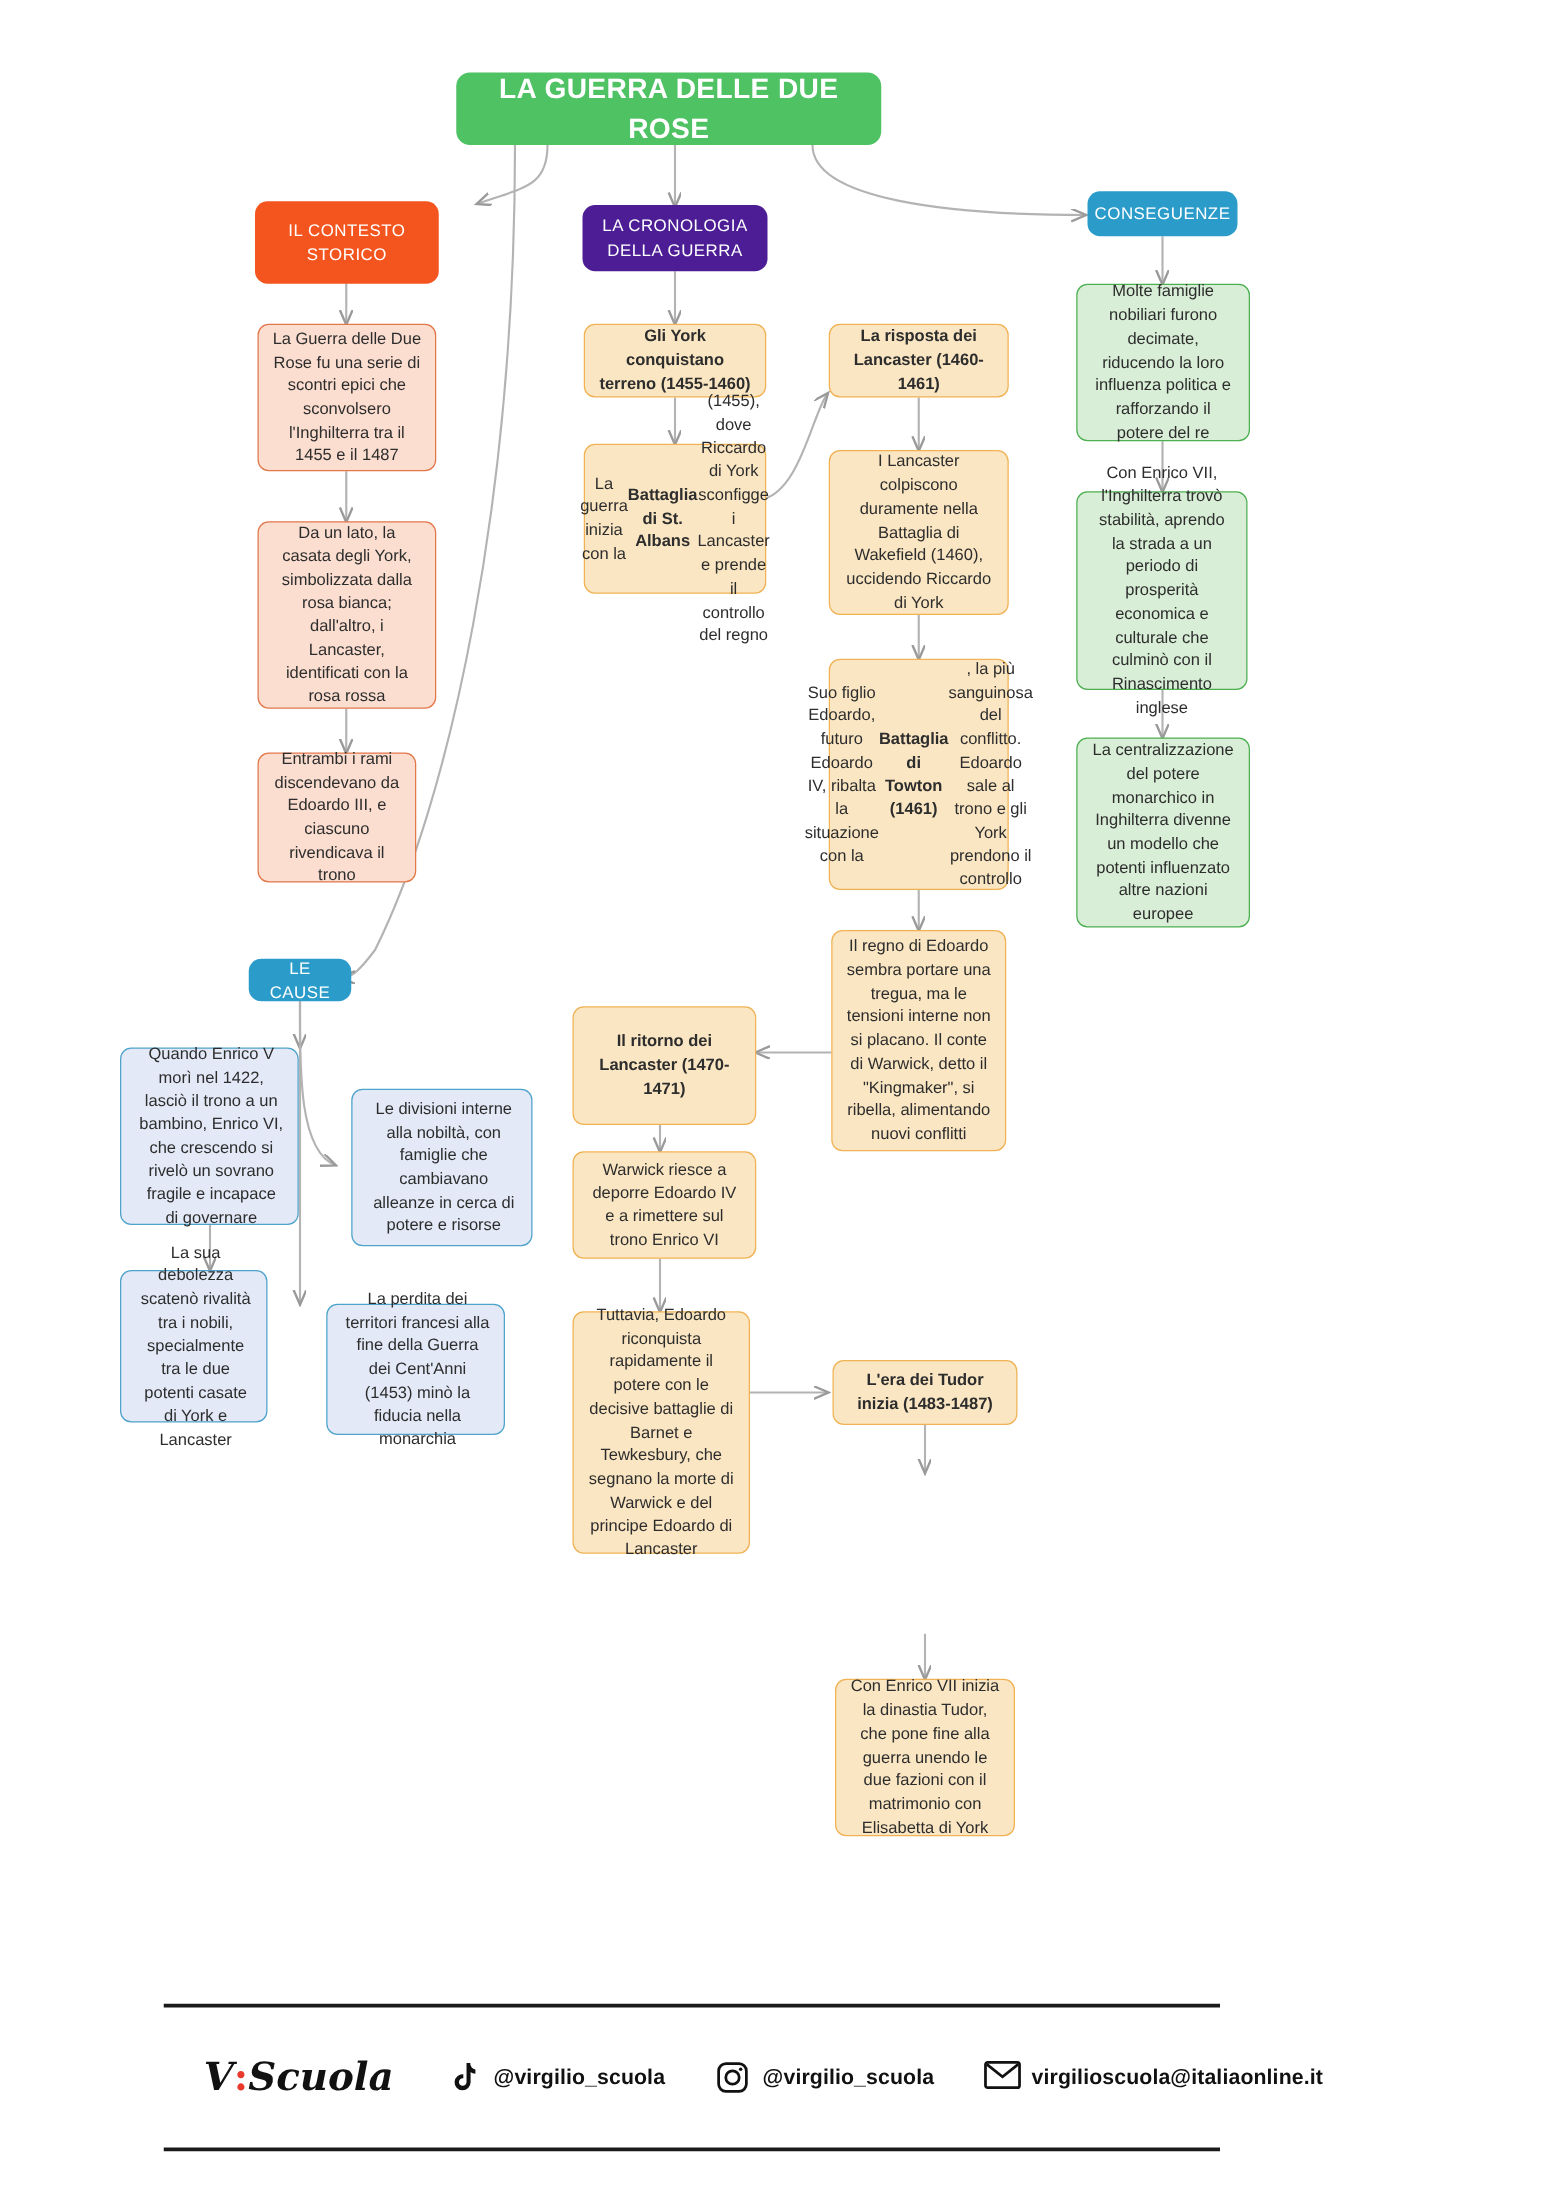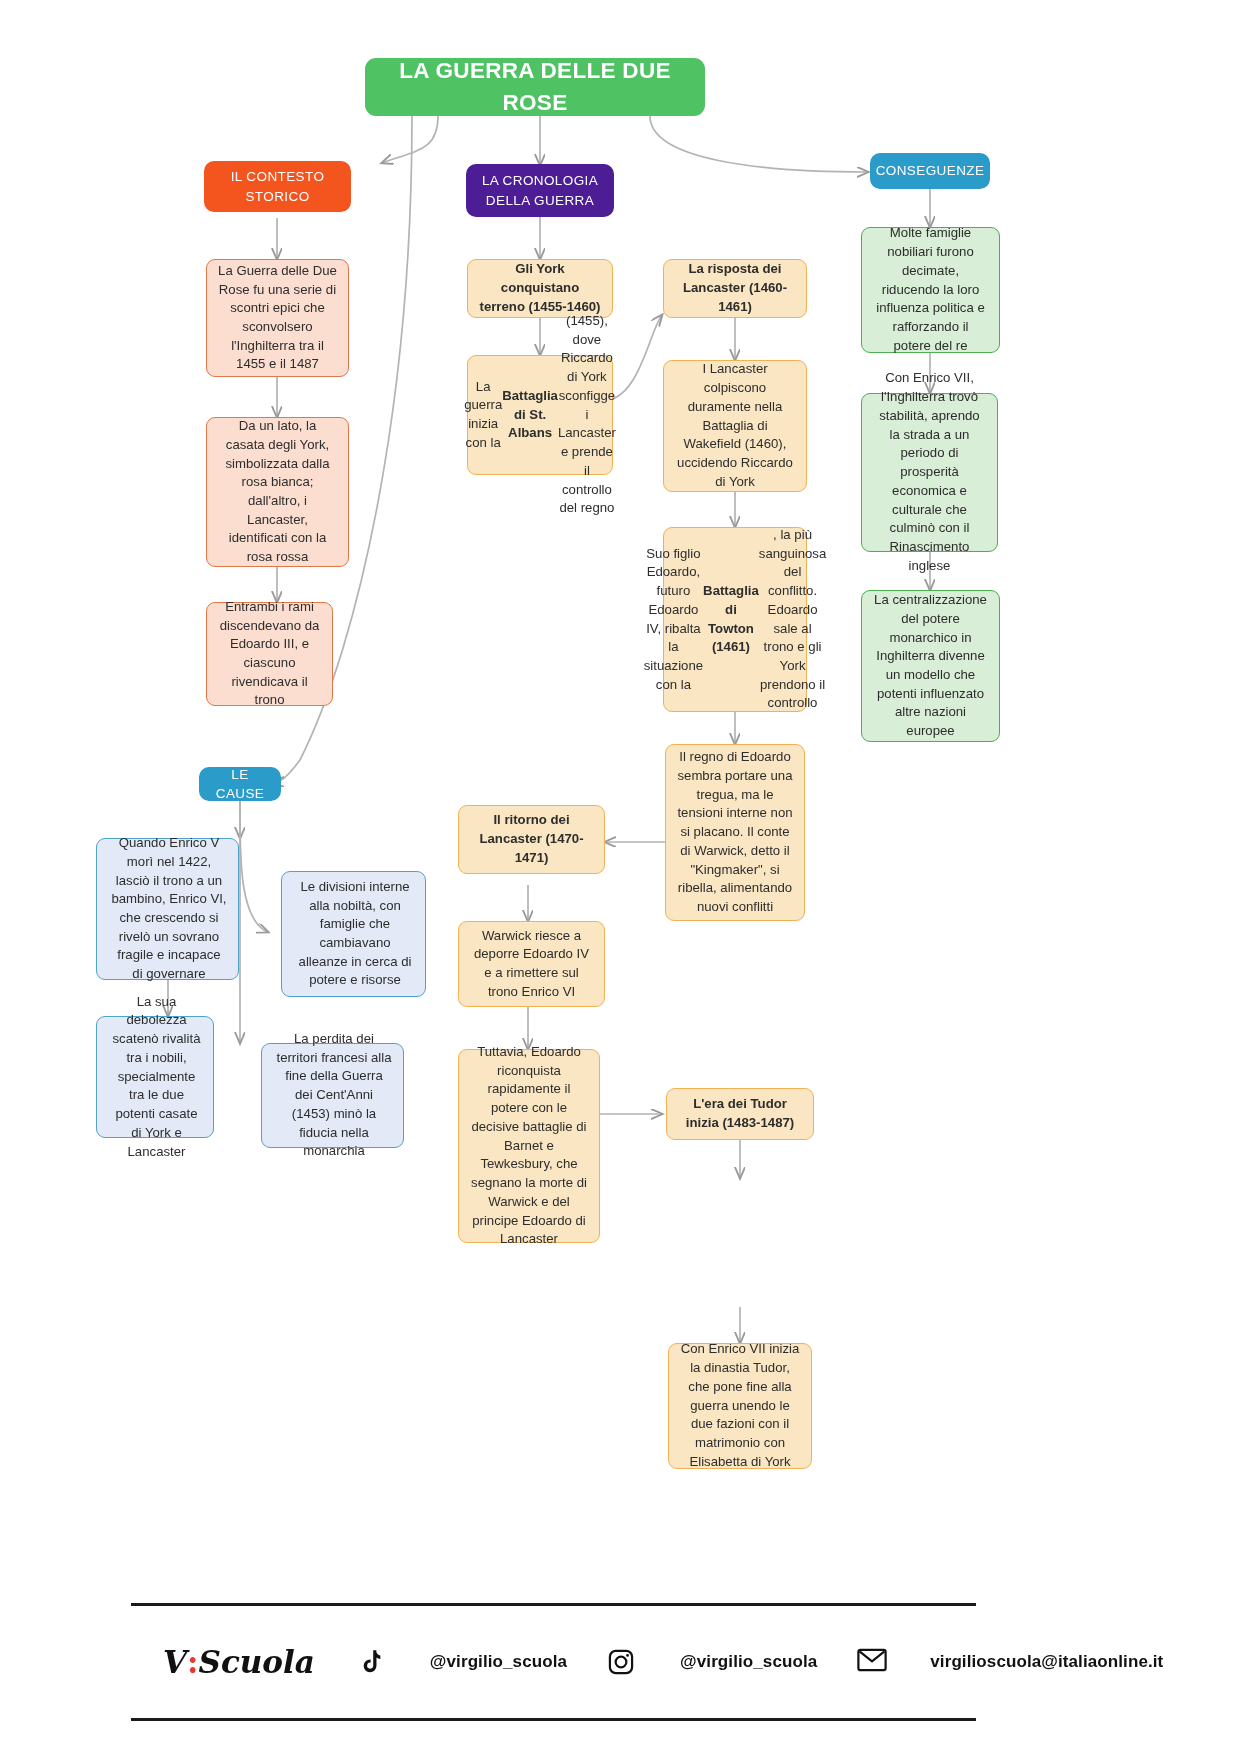--- a/index.html
+++ b/index.html
@@ -73,21 +73,20 @@
     align-items: center;
     z-index: 4;
   }
   .foot-item { display: flex; align-items: center; }
   .foot-label {
     font-size: 17px;
     font-weight: bold;
     color: #111111;
     letter-spacing: 0.1px;
     white-space: nowrap;
-    margin-left: 35px;
   }
   .brand {
     font-family: "DejaVu Serif", serif;
     font-size: 31px;
     font-weight: bold;
     font-style: italic;
     color: #111111;
     white-space: nowrap;
   }
   .brand .dots { color: #e8392c; font-style: normal; }
@@ -142,21 +141,21 @@
       <path d="M168,980 L168,1016" marker-end="url(#ah)"></path>
 
       <path d="M240,801 C240,850 238,920 268,932" marker-end="url(#ah)"></path>
 
       <path d="M240,801 L240,1043" marker-end="url(#ah)"></path>
     </g>
   </svg>
 
   <div class="node title-node" style="left:365px; top:58px; width:340px; height:58px;">LA GUERRA DELLE DUE ROSE</div>
 
-  <div class="node hdr hdr-orange" style="left:204px; top:161px; width:147px; height:51px;">IL CONTESTO STORICO</div>
+  <div class="node hdr hdr-orange" style="left:204px; top:161px; width:147px; height:66px;">IL CONTESTO STORICO</div>
 
   <div class="node hdr hdr-amber" style="left:466px; top:164px; width:148px; height:53px;">LA CRONOLOGIA DELLA GUERRA</div>
 
   <div class="node hdr hdr-blue" style="left:870px; top:153px; width:120px; height:36px;">CONSEGUENZE</div>
 
   <div class="node hdr hdr-blue" style="left:199px; top:767px; width:82px; height:34px;">LE CAUSE</div>
 
   <div class="node card card-peach" style="left:206px; top:259px; width:143px; height:118px;">La Guerra delle Due Rose fu una serie di scontri epici che sconvolsero l'Inghilterra tra il 1455 e il 1487</div>
 
   <div class="node card card-peach" style="left:206px; top:417px; width:143px; height:150px;">Da un lato, la casata degli York, simbolizzata dalla rosa bianca; dall'altro, i Lancaster, identificati con la rosa rossa</div>
@@ -176,21 +175,21 @@
   <div class="node card card-amber" style="left:467px; top:355px; width:146px; height:120px;">La guerra inizia con la <b>Battaglia di St. Albans</b> (1455), dove Riccardo di York sconfigge i Lancaster e prende il controllo del regno</div>
 
   <div class="node card card-amber" style="left:663px; top:259px; width:144px; height:59px; font-weight:bold;">La risposta dei Lancaster (1460-1461)</div>
 
   <div class="node card card-amber" style="left:663px; top:360px; width:144px; height:132px;">I Lancaster colpiscono duramente nella Battaglia di Wakefield (1460), uccidendo Riccardo di York</div>
 
   <div class="node card card-amber" style="left:663px; top:527px; width:144px; height:185px;">Suo figlio Edoardo, futuro Edoardo IV, ribalta la situazione con la <b>Battaglia di Towton (1461)</b>, la più sanguinosa del conflitto. Edoardo sale al trono e gli York prendono il controllo</div>
 
   <div class="node card card-amber" style="left:665px; top:744px; width:140px; height:177px;">Il regno di Edoardo sembra portare una tregua, ma le tensioni interne non si placano. Il conte di Warwick, detto il "Kingmaker", si ribella, alimentando nuovi conflitti</div>
 
-  <div class="node card card-amber" style="left:458px; top:805px; width:147px; height:69px; font-weight:bold;">Il ritorno dei Lancaster (1470-1471)</div>
+  <div class="node card card-amber" style="left:458px; top:805px; width:147px; height:95px; font-weight:bold;">Il ritorno dei Lancaster (1470-1471)</div>
 
   <div class="node card card-amber" style="left:458px; top:921px; width:147px; height:86px;">Warwick riesce a deporre Edoardo IV e a rimettere sul trono Enrico VI</div>
 
   <div class="node card card-amber" style="left:458px; top:1049px; width:142px; height:194px;">Tuttavia, Edoardo riconquista rapidamente il potere con le decisive battaglie di Barnet e Tewkesbury, che segnano la morte di Warwick e del principe Edoardo di Lancaster</div>
 
   <div class="node card card-amber" style="left:666px; top:1088px; width:148px; height:52px; font-weight:bold;">L'era dei Tudor inizia (1483-1487)</div>
 
 
   <div class="node card card-amber" style="left:668px; top:1343px; width:144px; height:126px;">Con Enrico VII inizia la dinastia Tudor, che pone fine alla guerra unendo le due fazioni con il matrimonio con Elisabetta di York</div>
 

